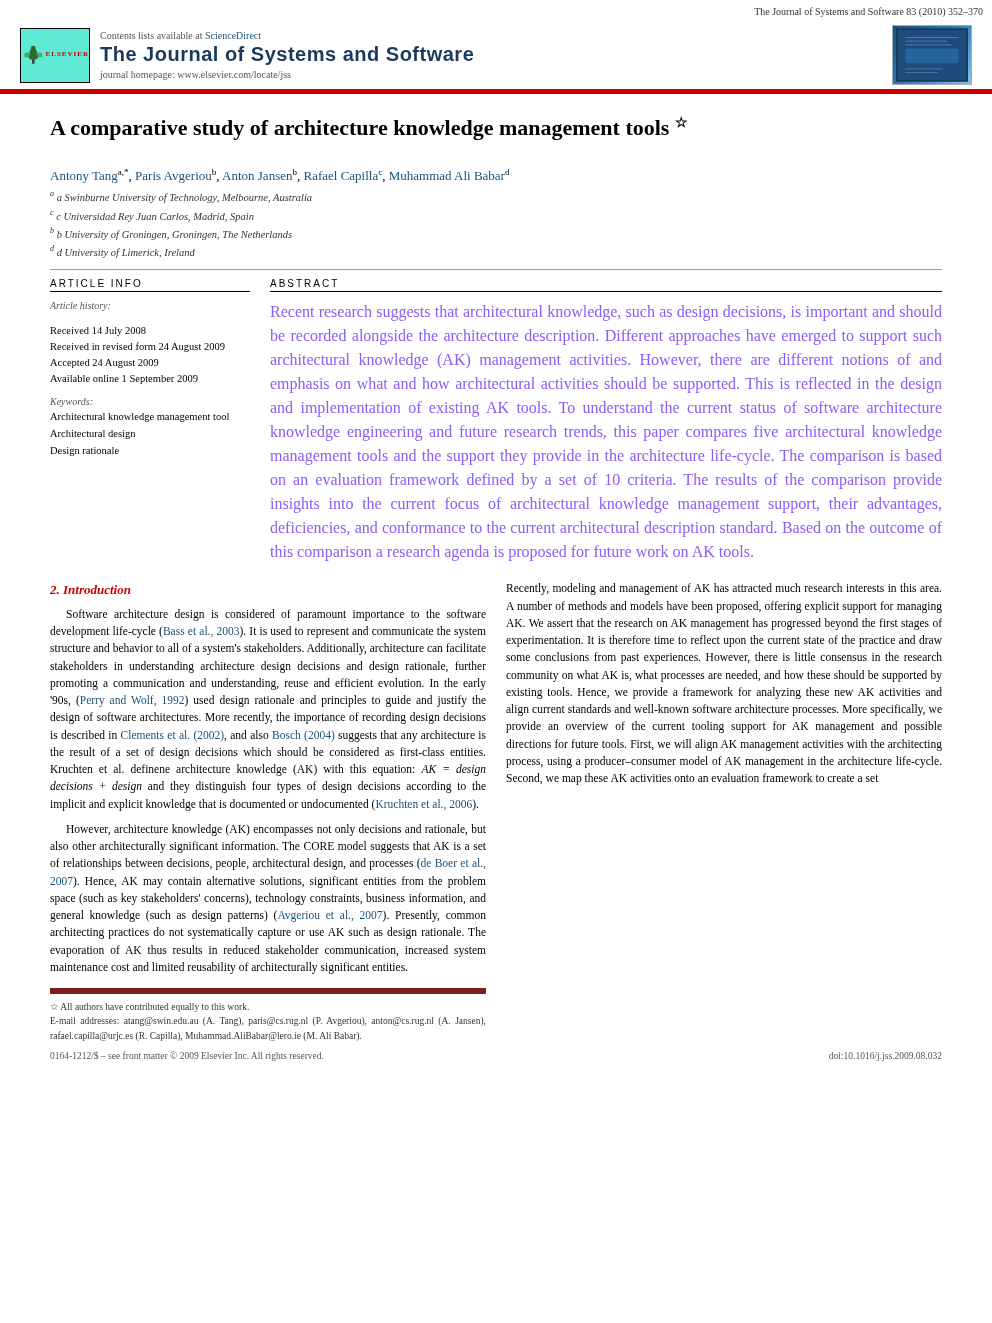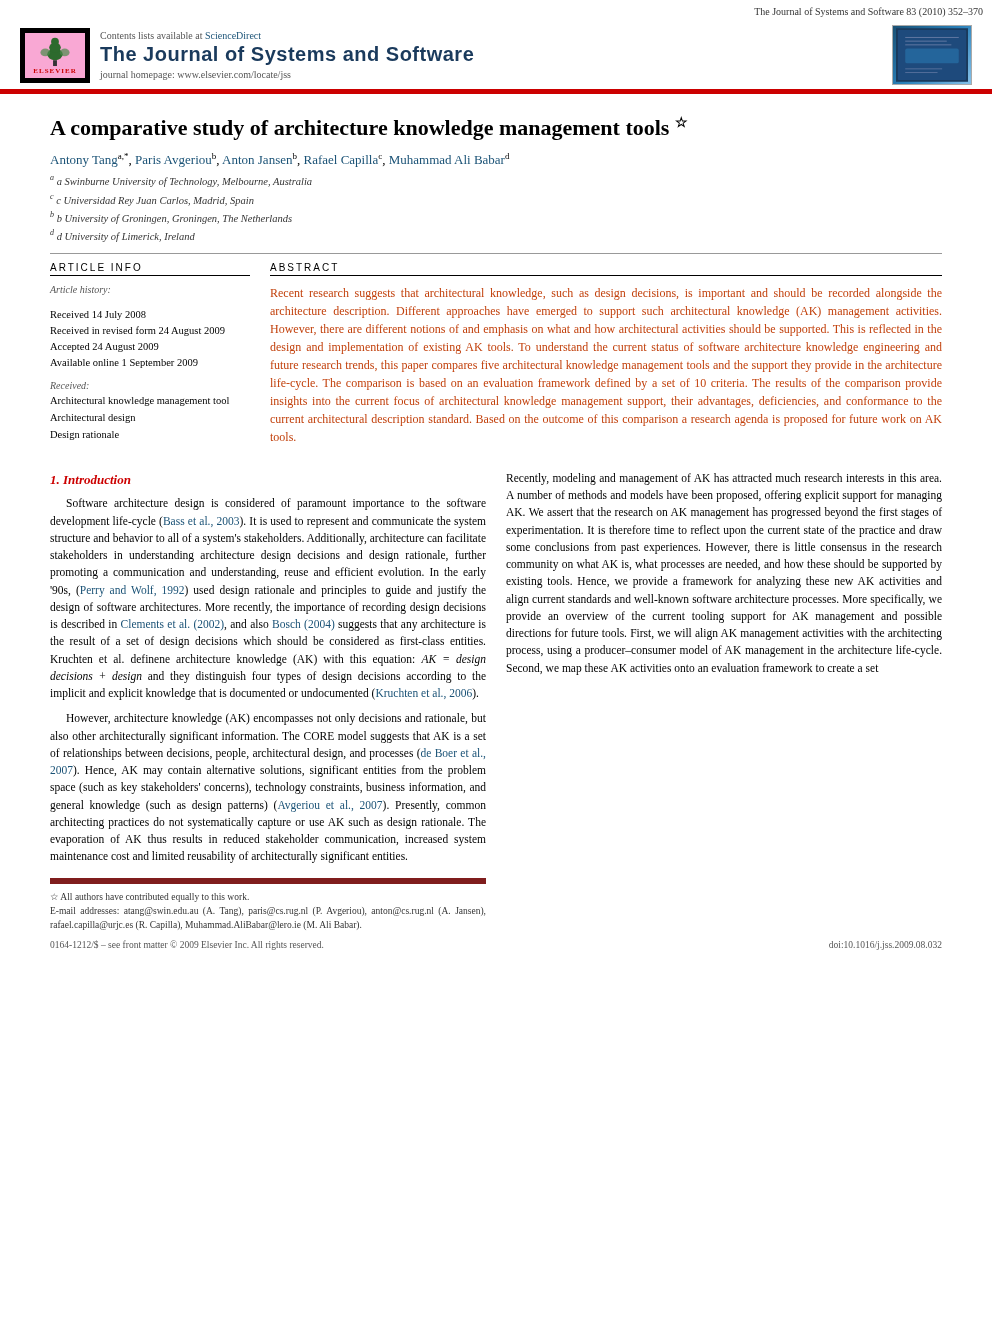--- a/index.html
+++ b/index.html
@@ -32,27 +32,27 @@
     }
     .journal-logo-left {
       width: 90px;
       display: flex;
       flex-direction: column;
       align-items: center;
     }
     .elsevier-logo {
       width: 70px;
       height: 55px;
-      border: 5px solid #000000;
-      display: flex;
-      flex-direction: column;
+      border: 1px solid #000000;
+      display: flex;
+      flex-direction: row;
       align-items: center;
       justify-content: flex-end;
       padding-bottom: 3px;
-      background: #f9a8d4;
+      background: #5eead4;
     }
     .elsevier-tree {
       width: 40px;
       height: 35px;
     }
     .elsevier-text {
       font-size: 7px;
       font-weight: bold;
       color: #c00;
       letter-spacing: 1px;
@@ -108,21 +108,21 @@
 
     
     .article-content {
       padding: 20px 50px 20px 50px;
     }
 
     .article-title {
       font-size: 22px;
       font-weight: bold;
       color: #000;
-      margin-bottom: 8px;
+      margin-bottom: 24px;
       line-height: 1.3;
     }
     .article-title .star {
       font-size: 14px;
       vertical-align: super;
     }
 
     .authors {
       font-size: 13px;
       margin-bottom: 4px;
@@ -187,23 +187,23 @@
       color: #555;
       margin-bottom: 12px;
     }
     .info-group-content {
       font-size: 10.5px;
       color: #000;
       line-height: 1.5;
     }
 
     .abstract-text {
-      font-size: 12px;
+      font-size: 16px;
       line-height: 1.5;
-      color: #c2410c;
+      color: #8b5cf6;
       text-align: justify;
     }
 
     .keywords-label {
       font-size: 10px;
       font-style: italic;
       color: #555;
       margin-top: 8px;
       margin-bottom: 2px;
     }
@@ -365,40 +365,40 @@
         <div class="info-group-title">Article history:</div>
         <div class="info-group-content">
           <div>Received 14 July 2008</div>
           <div>Received in revised form 24 August 2009</div>
           <div>Accepted 24 August 2009</div>
           <div>Available online 1 September 2009</div>
         </div>
       </div>
 
       <div class="info-group">
-        <div class="keywords-label">Received:</div>
+        <div class="keywords-label">Keywords:</div>
         <div class="keywords-content">
           <div>Architectural knowledge management tool</div>
           <div>Architectural design</div>
           <div>Design rationale</div>
         </div>
       </div>
     </div>
 
     <div class="col-right">
       <div class="section-label">ABSTRACT</div>
       <div class="abstract-text">Recent research suggests that architectural knowledge, such as design decisions, is important and should be recorded alongside the architecture description. Different approaches have emerged to support such architectural knowledge (AK) management activities. However, there are different notions of and emphasis on what and how architectural activities should be supported. This is reflected in the design and implementation of existing AK tools. To understand the current status of software architecture knowledge engineering and future research trends, this paper compares five architectural knowledge management tools and the support they provide in the architecture life-cycle. The comparison is based on an evaluation framework defined by a set of 10 criteria. The results of the comparison provide insights into the current focus of architectural knowledge management support, their advantages, deficiencies, and conformance to the current architectural description standard. Based on the outcome of this comparison a research agenda is proposed for future work on AK tools.</div>
     </div>
   </div>
 
   <div class="body-section">
     <div class="body-two-col">
 
       <div class="body-col">
-        <div class="section-heading">1. Introduction</div>
+        <div class="section-heading">2. Introduction</div>
         <p>
           Software architecture design is considered of paramount importance to the software development life-cycle (<a class="body-ref" href="#">Bass et al., 2003</a>). It is used to represent and communicate the system structure and behavior to all of a system's stakeholders. Additionally, architecture can facilitate stakeholders in understanding architecture design decisions and design rationale, further promoting a communication and understanding, reuse and efficient evolution. In the early '90s, (<a class="body-ref" href="#">Perry and Wolf, 1992</a>) used design rationale and principles to guide and justify the design of software architectures. More recently, the importance of recording design decisions is described in <a class="body-ref" href="#">Clements et al. (2002)</a>, and also <a class="body-ref" href="#">Bosch (2004)</a> suggests that any architecture is the result of a set of design decisions which should be considered as first-class entities. Kruchten et al. definene architecture knowledge (AK) with this equation: <i>AK = design decisions + design</i> and they distinguish four types of design decisions according to the implicit and explicit knowledge that is documented or undocumented (<a class="body-ref" href="#">Kruchten et al., 2006</a>).
         </p>
         <p>
           However, architecture knowledge (AK) encompasses not only decisions and rationale, but also other architecturally significant information. The CORE model suggests that AK is a set of relationships between decisions, people, architectural design, and processes (<a class="body-ref" href="#">de Boer et al., 2007</a>). Hence, AK may contain alternative solutions, significant entities from the problem space (such as key stakeholders' concerns), technology constraints, business information, and general knowledge (such as design patterns) (<a class="body-ref" href="#">Avgeriou et al., 2007</a>). Presently, common architecting practices do not systematically capture or use AK such as design rationale. The evaporation of AK thus results in reduced stakeholder communication, increased system maintenance cost and limited reusability of architecturally significant entities.
         </p>
 
         <div class="footnotes">
           <div>☆  All authors have contributed equally to this work.</div>
           <div>E-mail addresses: atang@swin.edu.au (A. Tang), paris@cs.rug.nl (P. Avgeriou), anton@cs.rug.nl (A. Jansen), rafael.capilla@urjc.es (R. Capilla), Muhammad.AliBabar@lero.ie (M. Ali Babar).</div>

